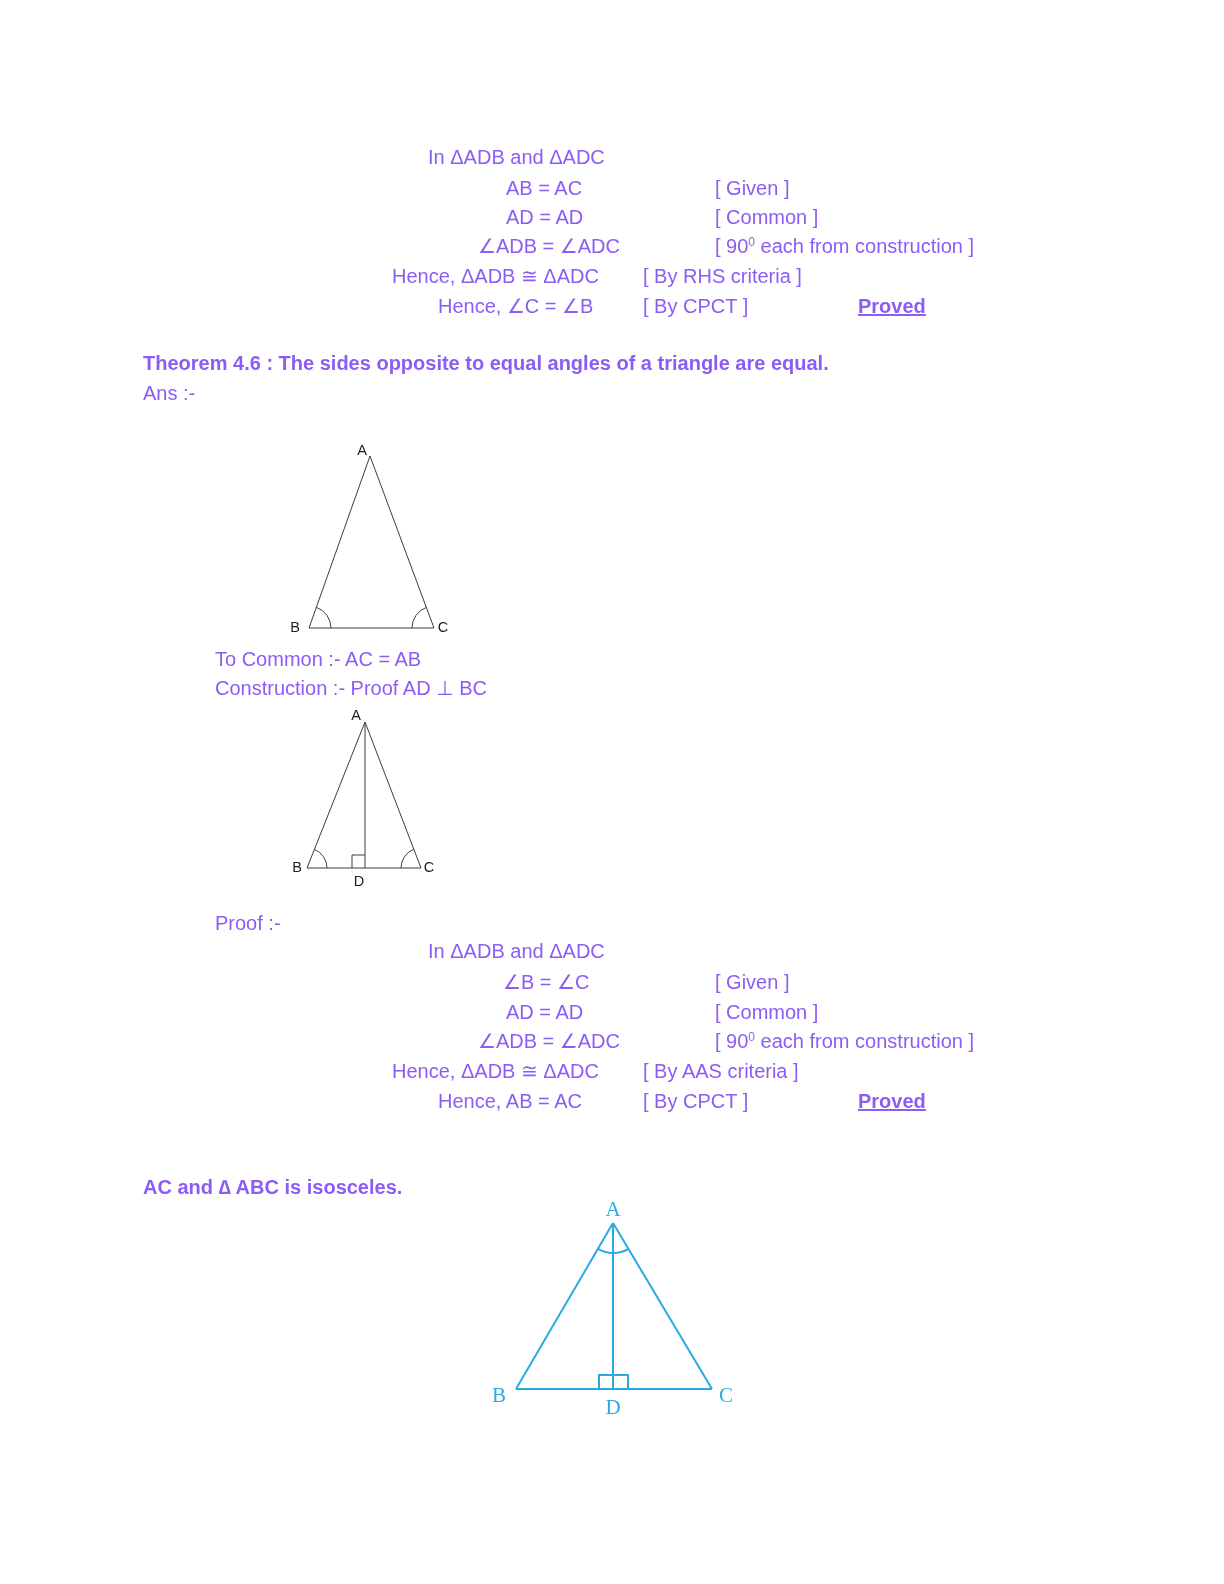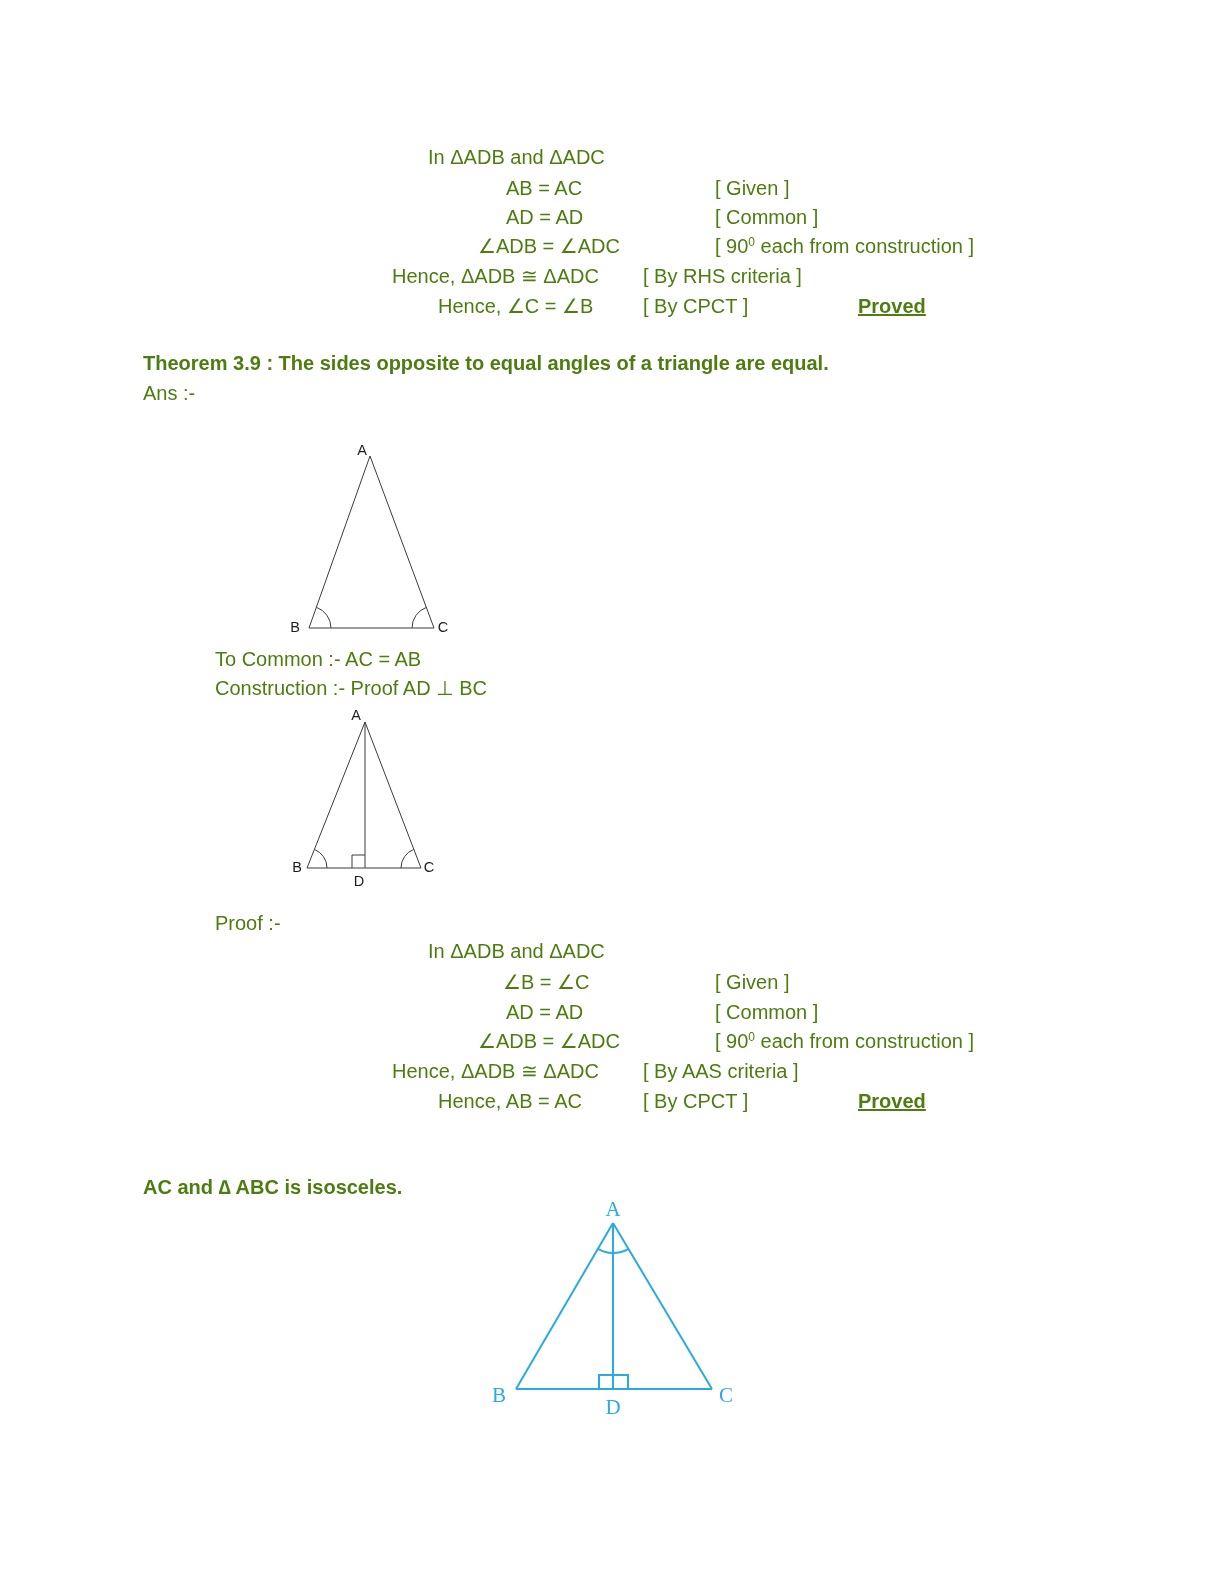--- a/index.html
+++ b/index.html
@@ -5,21 +5,21 @@
   * { margin: 0; padding: 0; box-sizing: border-box; }
   html, body { background: #e8e8e8; }
   .page {
     position: relative;
     width: 1224px;
     height: 1584px;
     margin: 0 auto;
     background: #ffffff;
     font-family: "Liberation Sans", sans-serif;
     font-size: 20px;
-    color: #4d7c0f;
+    color: #8b5cf6;
     overflow: hidden;
   }
   .line {
     position: absolute;
     white-space: nowrap;
     line-height: 23px;
   }
   .bold { font-weight: bold; }
   .proved {
     font-weight: bold;
@@ -59,21 +59,21 @@
   <div class="line" style="left:478px; top:235px">∠ADB = ∠ADC</div>
   <div class="line" style="left:715px; top:235px"><span>[ 90</span><span class="sup">0</span><span> each from construction ]</span></div>
 
   <div class="line" style="left:392px; top:265px">Hence, ΔADB ≅ ΔADC</div>
   <div class="line" style="left:643px; top:265px">[ By RHS criteria ]</div>
 
   <div class="line" style="left:438px; top:295px">Hence, ∠C = ∠B</div>
   <div class="line" style="left:643px; top:295px">[ By CPCT ]</div>
   <div class="line proved" style="left:858px; top:295px">Proved</div>
 
-  <div class="line bold" style="left:143px; top:352px">Theorem 3.9 : The sides opposite to equal angles of a triangle are equal.</div>
+  <div class="line bold" style="left:143px; top:352px">Theorem 4.6 : The sides opposite to equal angles of a triangle are equal.</div>
   <div class="line" style="left:143px; top:382px">Ans :-</div>
 
   <svg style="left:278px; top:440px" width="184" height="205" viewBox="0 0 184 205">
     <path class="blk-line" d="M92,16 L31,188 M92,16 L156,188 M31,188 L156,188"></path>
     <path class="blk-line" d="M53,188 A22,22 0 0 0 38.4,167.3"></path>
     <path class="blk-line" d="M134,188 A22,22 0 0 1 148.3,167.4"></path>
     <text class="blk-label" x="84" y="15" text-anchor="middle">A</text>
     <text class="blk-label" x="17" y="192" text-anchor="middle">B</text>
     <text class="blk-label" x="165" y="192" text-anchor="middle">C</text>
   </svg>

